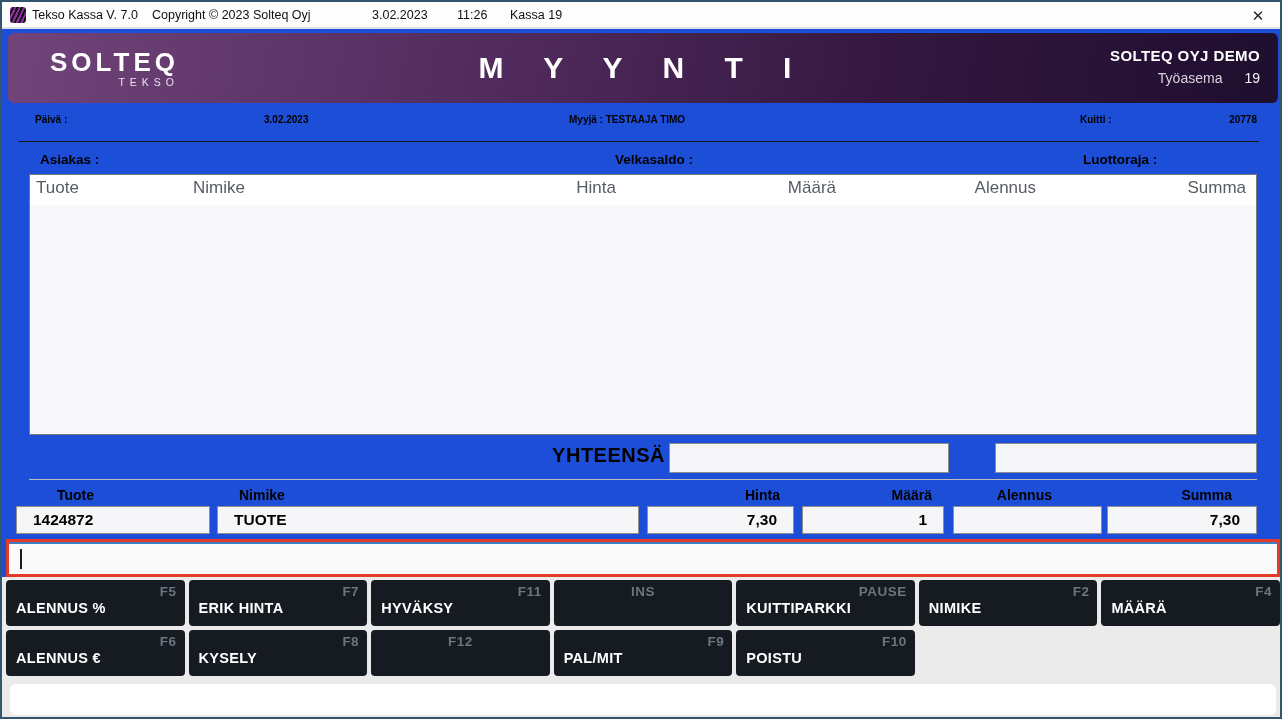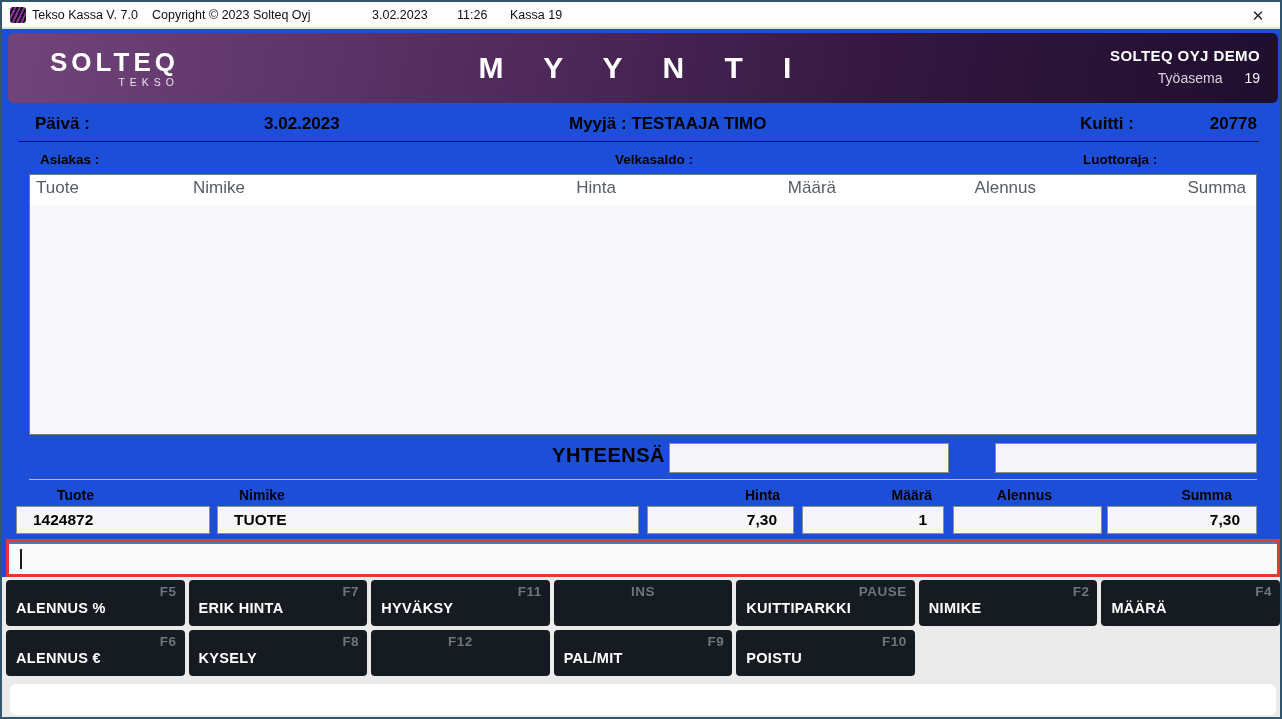--- a/index.html
+++ b/index.html
@@ -39,21 +39,21 @@
   .screen-title{
     position:absolute; left:0; right:0; top:18px; text-align:center;
     font-size:30px; font-weight:bold; letter-spacing:16px; 
   }
   .header-right{ position:absolute; right:18px; top:14px; text-align:right; }
   .hr-company{ font-size:15px; font-weight:bold; letter-spacing:.4px; }
   .hr-ws{ margin-top:6px; font-size:14px; color:#d9d3e0; }
   .hr-ws .ws-num{ margin-left:22px; color:#f2eff6; }
   
   .lbl{ position:absolute; font-weight:bold; color:#000; white-space:nowrap; }
-  .row1{ top:112px; font-size:17px; }
+  .row1{ top:112px; font-size:10px; }
   .row2{ top:150px; font-size:13.5px; }
   .p-paiva{ left:33px; }  .p-paiva-val{ left:262px; }
   .p-myyja{ left:567px; }
   .p-kuitti{ left:1078px; }
   .p-kuitti-val{ left:1155px; width:100px; text-align:right; }
   .p-asiakas{ left:38px; } .p-velka{ left:613px; } .p-luotto{ left:1081px; }
   .hr-line{ position:absolute; left:17px; top:139px; width:1240px; height:0; border-top:1.5px solid #141414; }
   
   .items-table{
     position:absolute; left:27px; top:172px; width:1228px; height:261px;

